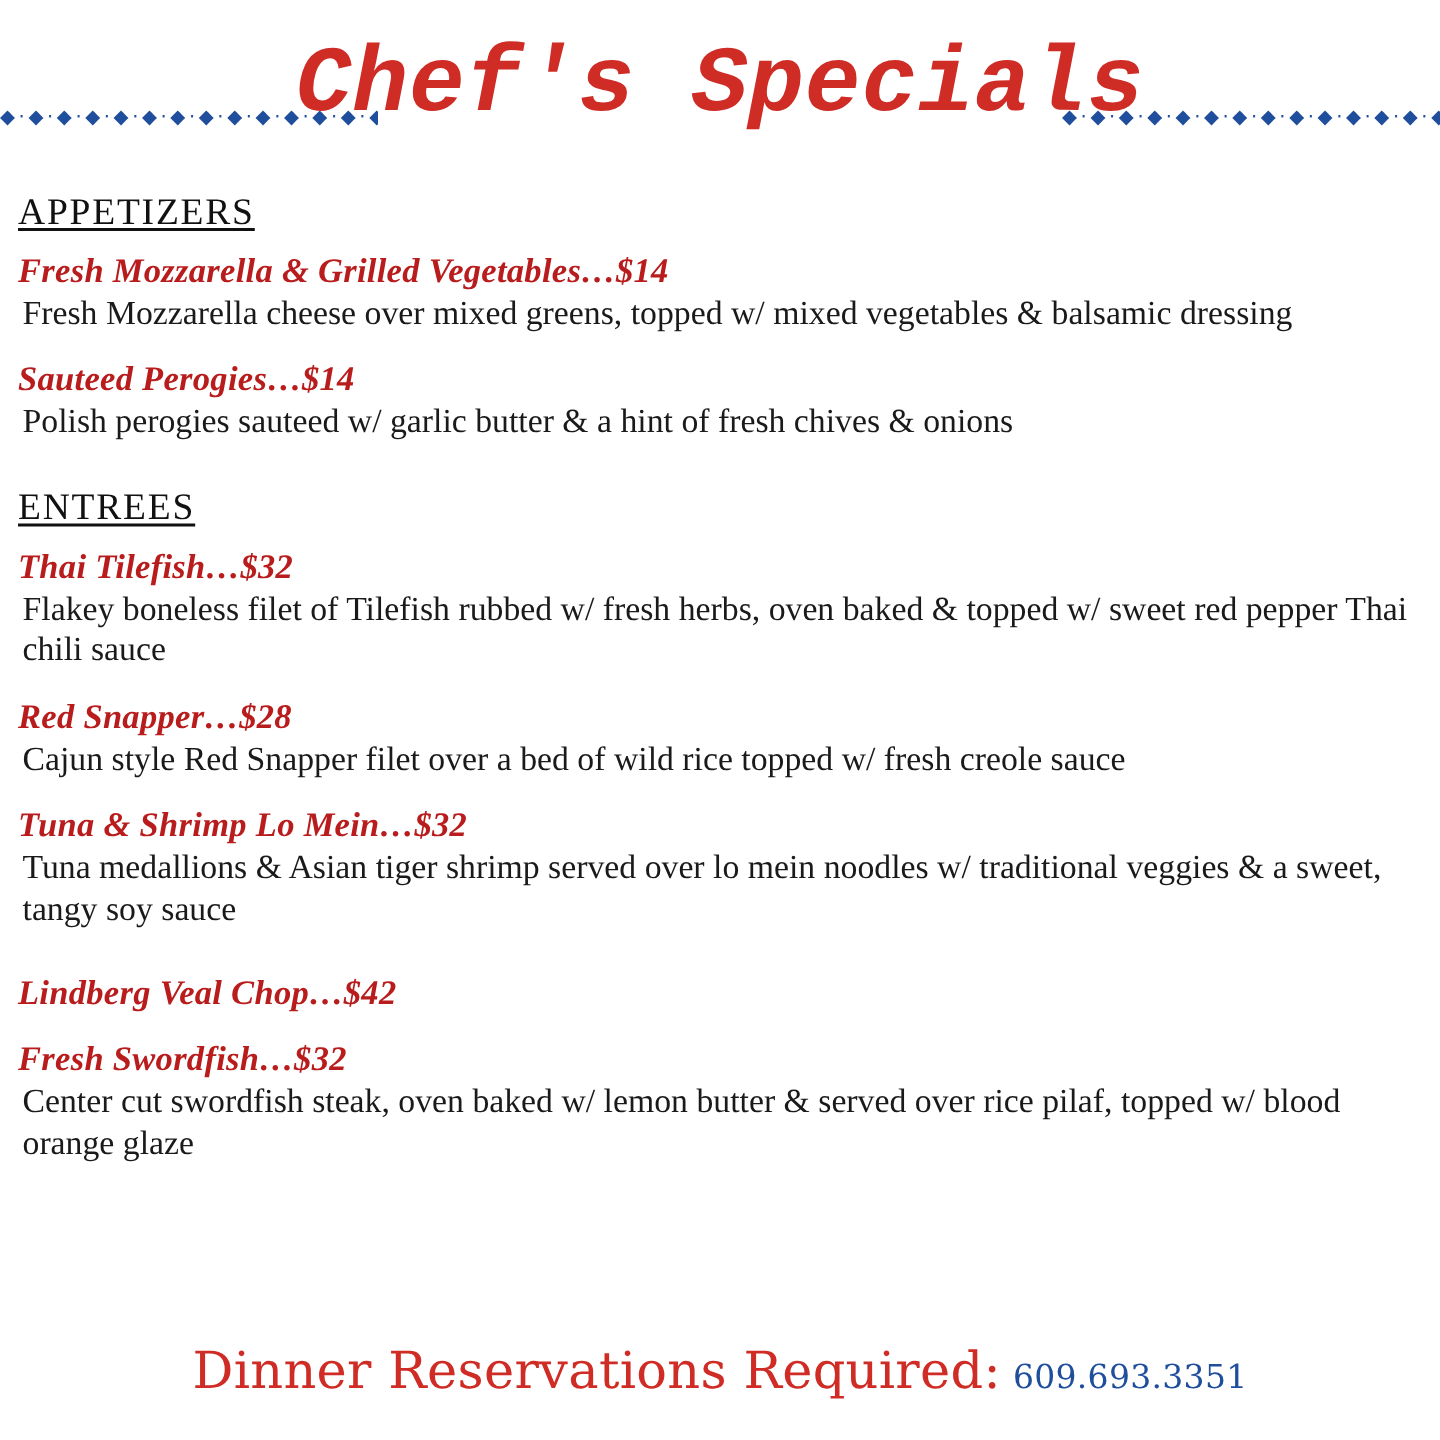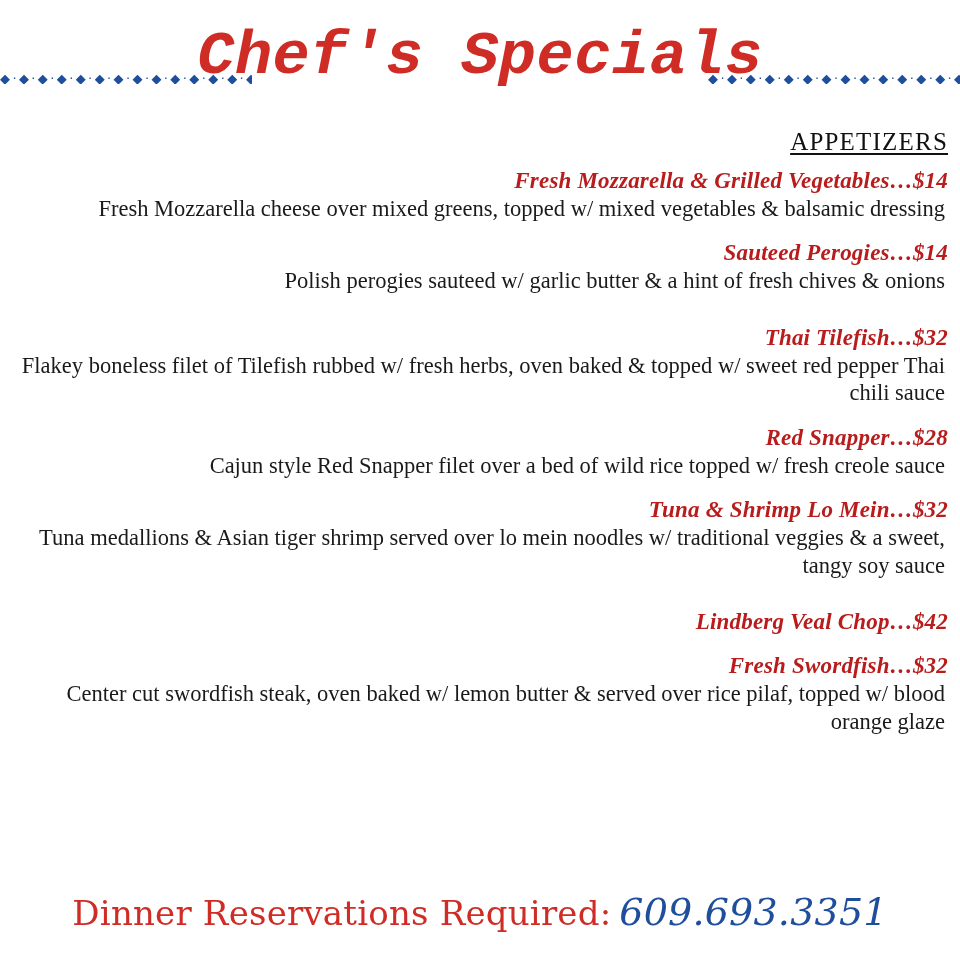--- a/index.html
+++ b/index.html
@@ -56,21 +56,21 @@
     font-size: 13px;
     letter-spacing: 2.4px;
     color: #1f4e9c;
     line-height: 1;
     white-space: nowrap;
   }
 
   
   .content {
     padding: 0 12px;
-    text-align: right;
+    text-align: left;
   }
   .section-heading {
     font-family: "Liberation Serif", serif;
     font-size: 25px;
     letter-spacing: 1.2px;
     color: #111111;
     text-decoration: underline;
     text-underline-offset: 3px;
     margin: 10px 0 12px 0;
   }
@@ -110,25 +110,24 @@
   }
   .footer-text {
     font-family: "DejaVu Serif", serif;
     font-size: 34px;
     color: #d02c26;
     letter-spacing: 0.2px;
     text-align: right;
   }
   .footer-phone {
     font-family: "DejaVu Serif", serif;
-    font-size: 38px;
+    font-size: 22px;
     color: #1f4e9c;
     letter-spacing: 0.2px;
     margin-left: 8px;
-    font-style: italic;
   }
 </style>
 </head>
 <body>
 
 <div class="page">
 
   <div class="header">
     <div class="rule left">
       <span class="dots">◆·◆·◆·◆·◆·◆·◆·◆·◆·◆·◆·◆·◆·◆·◆·◆·◆·◆</span>
@@ -146,20 +145,21 @@
     <div class="item">
       <div class="item-name">Fresh Mozzarella &amp; Grilled Vegetables…$14</div>
       <div class="item-desc">Fresh Mozzarella cheese over mixed greens, topped w/ mixed vegetables &amp; balsamic dressing</div>
     </div>
 
     <div class="item gap-lg">
       <div class="item-name">Sauteed Perogies…$14</div>
       <div class="item-desc">Polish perogies sauteed w/ garlic butter &amp; a hint of fresh chives &amp; onions</div>
     </div>
 
+    <div class="section-heading entrees">ENTREES</div>
 
     <div class="item">
       <div class="item-name">Thai Tilefish…$32</div>
       <div class="item-desc">Flakey boneless filet of Tilefish rubbed w/ fresh herbs, oven baked &amp; topped w/ sweet red pepper Thai chili sauce</div>
     </div>
 
     <div class="item">
       <div class="item-name">Red Snapper…$28</div>
       <div class="item-desc">Cajun style Red Snapper filet over a bed of wild rice topped w/ fresh creole sauce</div>
     </div>

